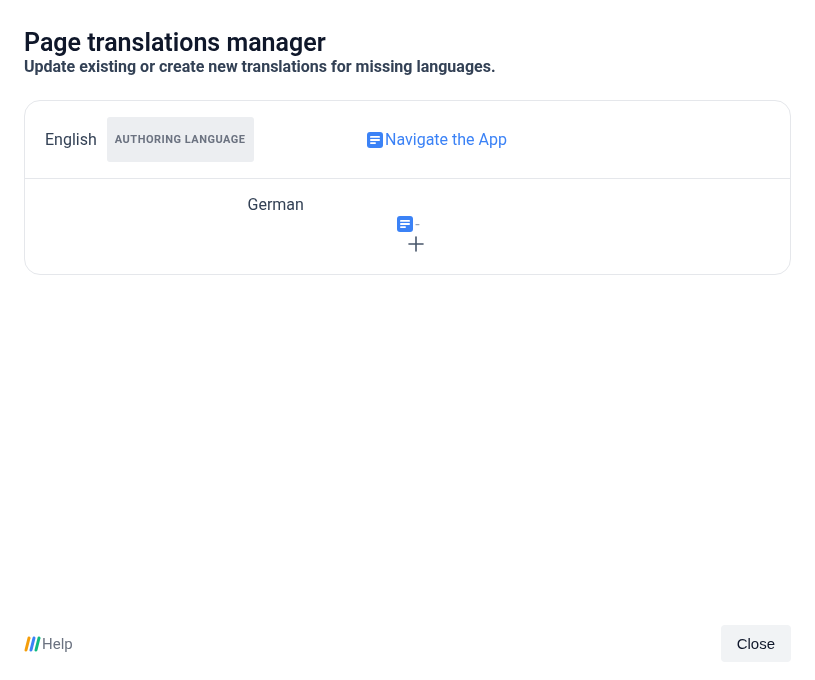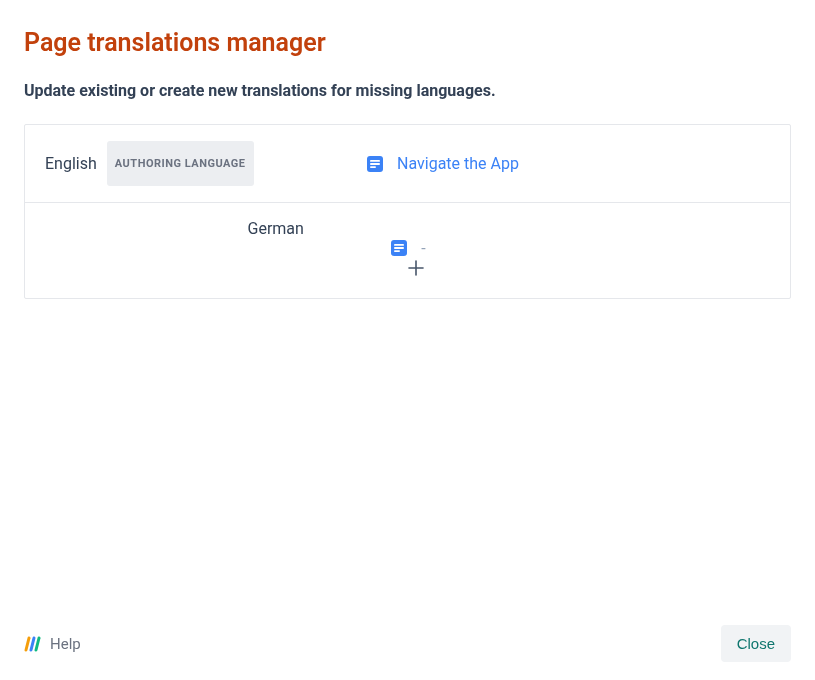--- a/index.html
+++ b/index.html
@@ -14,32 +14,31 @@
       height: 680px;
       position: relative;
       color: #1e2b3c;
     }
     .container {
       padding: 28px 24px 0 24px;
     }
     .modal-title {
       font-size: 25px;
       font-weight: 600;
-      color: #c2410c;
-      margin-bottom: 24px;
+      color: #0f172a;
     }
     .modal-subtitle {
       font-size: 16px;
       color: #334155;
       margin-bottom: 24px;
       font-weight: bold;
     }
     .translation-table {
       border: 1px solid #e5e7eb;
-      border-radius: 2px;
+      border-radius: 16px;
       overflow: hidden;
     }
     .translation-row {
       display: flex;
       align-items: center;
       padding: 16px 20px;
       border-bottom: 1px solid #e5e7eb;
       min-height: 56px;
     }
     .translation-row:last-child {
@@ -64,21 +63,21 @@
       font-weight: 700;
       letter-spacing: 0.5px;
       padding: 16px 8px;
       border-radius: 3px;
       text-transform: uppercase;
     }
     .page-col {
       flex: 1;
       display: flex;
       align-items: center;
-      gap: 12px;
+      gap: 0;
     }
     .page-icon {
       width: 20px;
       height: 20px;
       flex-shrink: 0;
     }
     .page-link {
       font-size: 16px;
       color: #3b82f6;
       cursor: pointer;
@@ -109,38 +108,37 @@
       left: 0;
       right: 0;
       padding: 16px 24px 18px 24px;
       display: flex;
       align-items: center;
       justify-content: space-between;
     }
     .help-group {
       display: flex;
       align-items: flex-start;
-      gap: 8px;
       cursor: pointer;
     }
     .help-icon {
       width: 18px;
       height: 18px;
     }
     .help-label {
       font-size: 15px;
       color: #6b7280;
     }
     .close-button {
       background: #f1f3f5;
       border: none;
       border-radius: 4px;
       padding: 10px 16px;
       font-size: 15px;
-      color: #0f766e;
+      color: #0f172a;
       cursor: pointer;
     }
   </style>
 </head>
 <body>
 
 <div class="container">
   <h1 class="modal-title">Page translations manager</h1>
   <p class="modal-subtitle">Update existing or create new translations for missing languages.</p>
 

